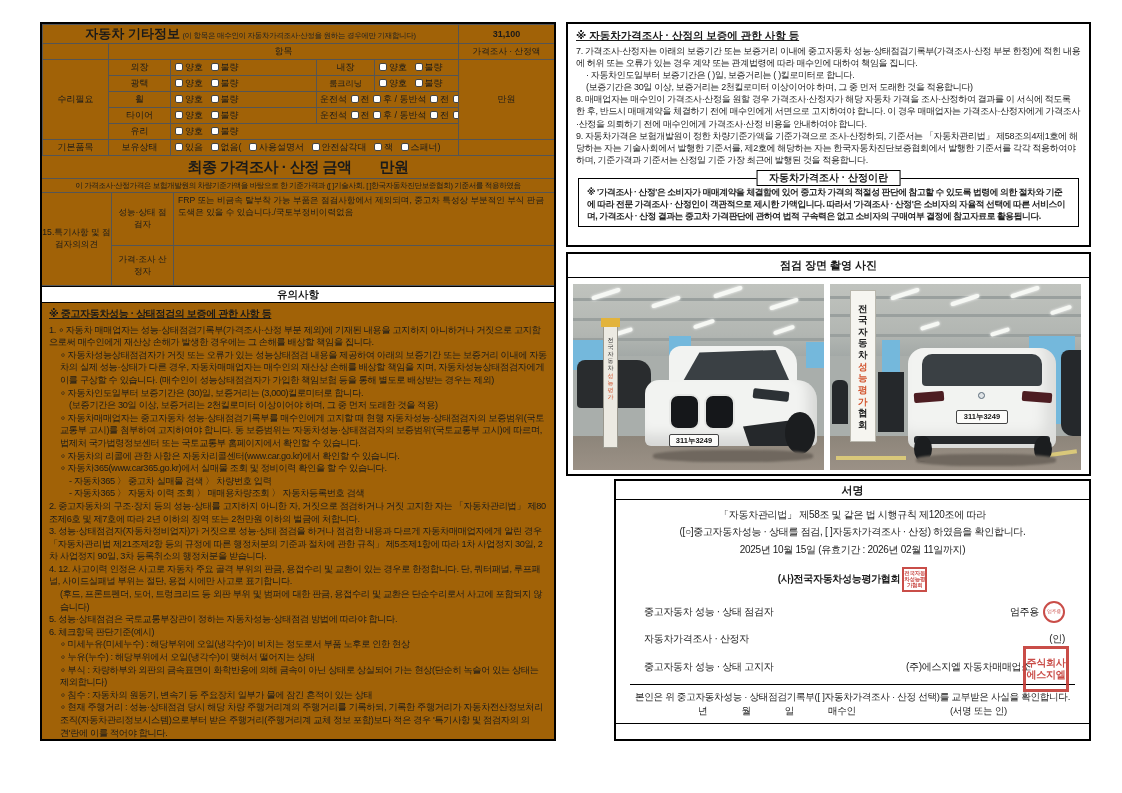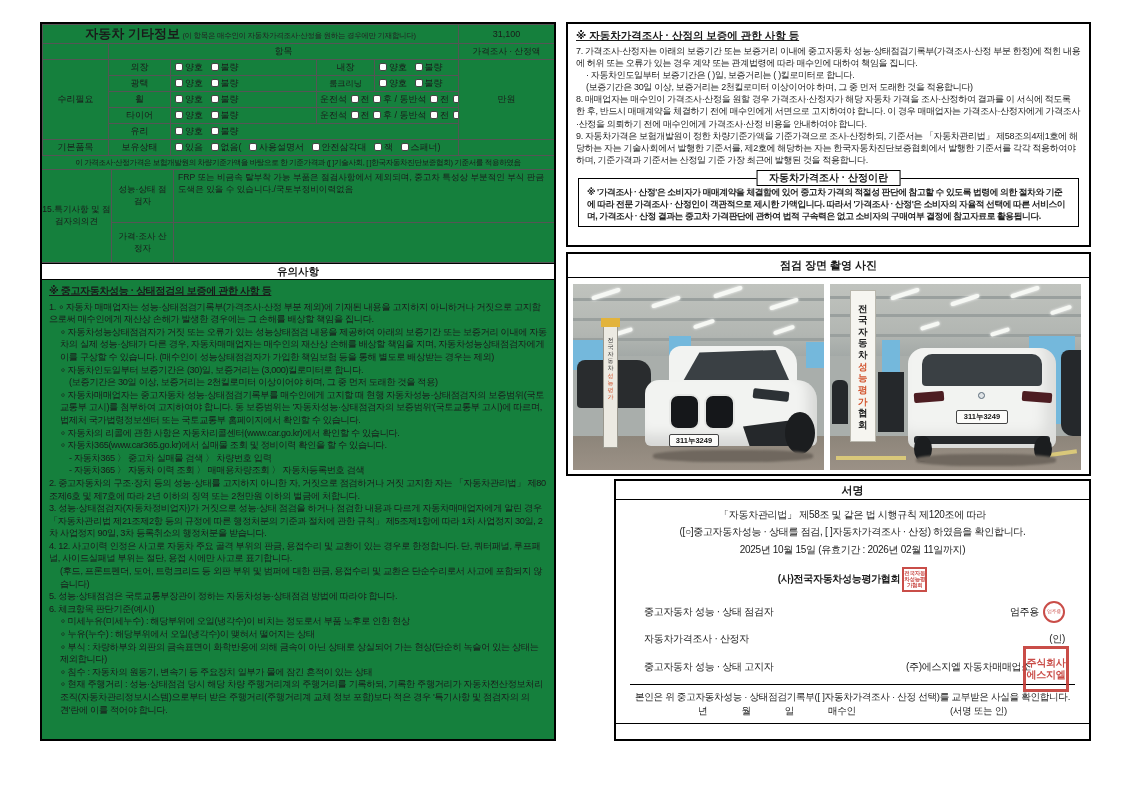--- a/index.html
+++ b/index.html
@@ -1,30 +1,30 @@
 <!DOCTYPE html>
 <html><head>
 <meta charset="utf-8">
 <style>
   * { box-sizing: border-box; margin: 0; padding: 0; }
   html,body { width:1122px; height:793px; background:#ffffff; }
   body { font-family:"Liberation Sans","DejaVu Sans",sans-serif; color:#1a1a1a; }
   .sheet { position:relative; width:1122px; height:793px; background:#fff; overflow:hidden; }
 
   
-  .left-box { position:absolute; left:40px; top:22px; width:516px; height:719px; border:2px solid #000; background:#15803d; overflow:hidden; }
+  .left-box { position:absolute; left:40px; top:22px; width:516px; height:719px; border:2px solid #000; background:#a16207; overflow:hidden; }
 
   table.info { width:100%; border-collapse:collapse; table-layout:fixed; }
   table.info td { border:1px solid #555; font-size:9px; padding:0 3px; vertical-align:middle; overflow:hidden; white-space:nowrap; }
   table.info tr { height:16px; }
   tr.hdr-row { height:22px; }
   tr.hangmok-row { height:18px; }
   .doc-title { font-weight:bold; font-size:13px; }
   .doc-sub { font-size:7.5px; color:#222; letter-spacing:-0.3px; }
-  .price-top { font-weight:normal; font-size:12px; text-align:center;margin-top:36px; }
+  .price-top { font-weight:bold; font-size:12px; text-align:center;margin-top:36px; }
   .c-center { text-align:center; }
   .cb { display:inline-block; width:8px; height:8px; border:1px solid #444; border-radius:2px; vertical-align:-1px; margin:0 2px 0 1px; background:#fff; }
   .lbl { margin-right:4px; }
   .unit-cell { text-align:center; font-size:9.5px; }
 
   .final-line { height:23px; border-bottom:1px solid #555; display:flex; align-items:center; justify-content:center; gap:28px; font-weight:bold; font-size:15px; letter-spacing:-0.5px; }
   .final-note { height:14px; display:flex; align-items:center; justify-content:center; font-size:7.6px; letter-spacing:-0.4px; border-bottom:1px solid #555; white-space:nowrap; }
 
   .special { display:grid; grid-template-columns:70px 62px 1fr; }
   .special .cell { border-right:1px solid #555; border-bottom:1px solid #555; font-size:8.6px; padding:2px 4px; }
@@ -199,20 +199,24 @@
           <span class="cb"></span><span class="lbl">사용설명서</span>
           <span class="cb"></span><span class="lbl">안전삼각대</span>
           <span class="cb"></span><span class="lbl">잭</span>
           <span class="cb"></span><span class="lbl">스패너)</span>
         </td>
         <td></td>
       </tr>
     </tbody>
       </table>
 
+    <div class="final-line">
+      <span>최종 가격조사 · 산정 금액</span>
+      <span>만원</span>
+    </div>
     <div class="final-note">이 가격조사·산정가격은 보험개발원의 차량기준가액을 바탕으로 한 기준가격과 ([   ]기술사회, [   ]한국자동차진단보증협회) 기준서를 적용하였음</div>
 
     <div class="special">
       <div class="rowlabel">15.특기사항 및 점검자의의견</div>
       <div class="cell sub sp-r1">성능·상태 점검자</div>
       <div class="cell content sp-r1">FRP 또는 비금속 탈부착 가능 부품은 점검사항에서 제외되며, 중고차 특성상 부분적인 부식 판금 도색은 있을 수 있습니다./국토부정비이력없음</div>
       <div class="cell sub sp-r2">가격·조사 산정자</div>
       <div class="cell content sp-r2"></div>
     </div>
 

